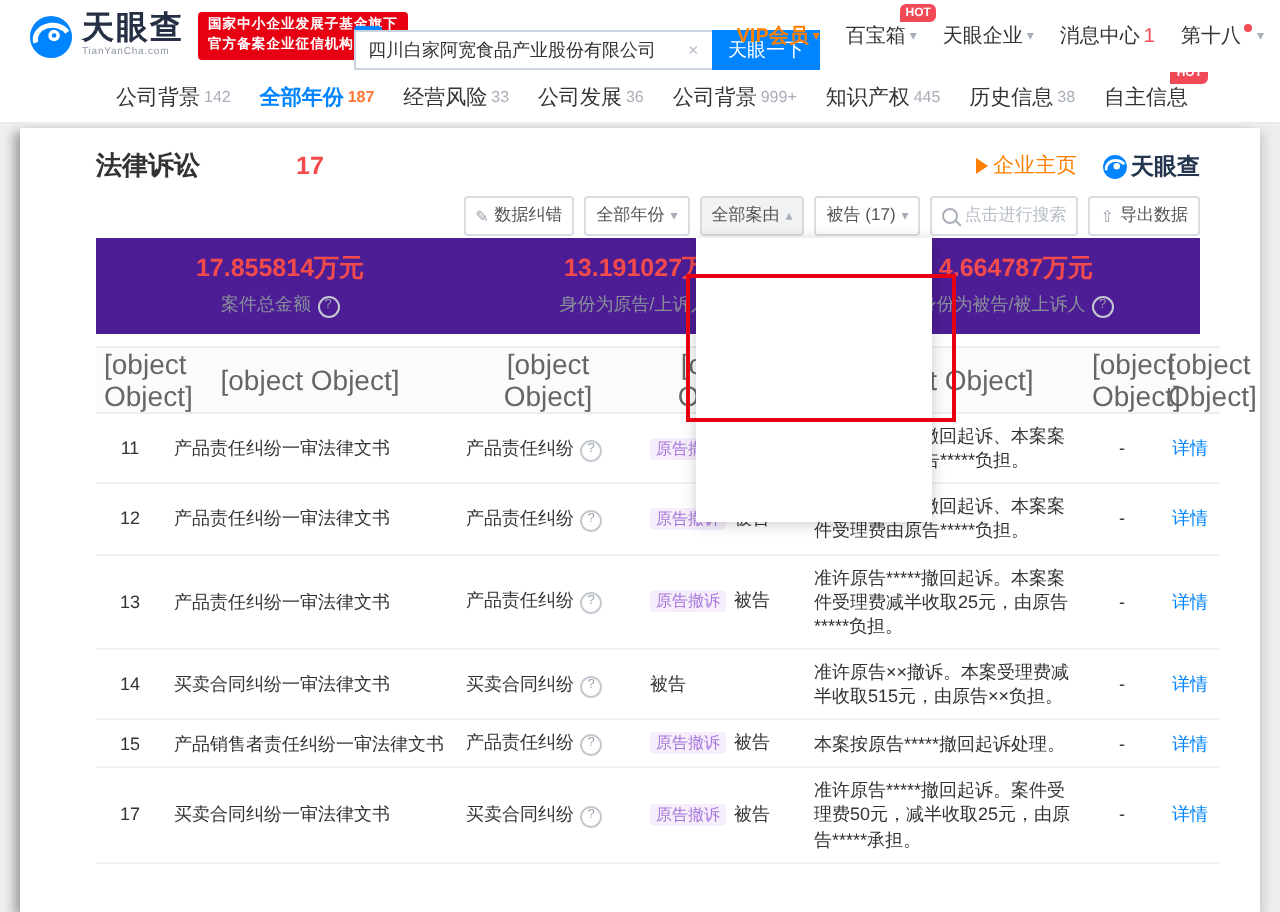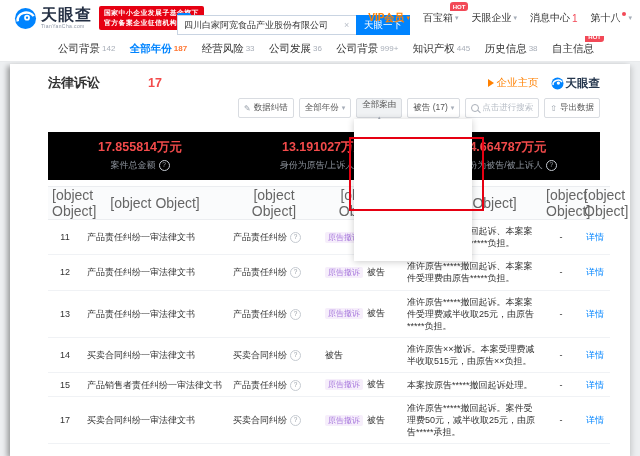--- a/index.html
+++ b/index.html
@@ -42,33 +42,33 @@
   .sec-head{display:flex;align-items:center;height:22px;gap:44px;}
   .sec-title{font-size:13px;font-weight:bold;color:#333;}
   .sec-count{font-size:12.5px;color:#f34b4b;font-weight:bold;margin-left:4px;}
   .sec-right{margin-left:auto;display:flex;align-items:center;gap:12px;}
   .home-link{color:#ff8000;font-size:10.5px;display:flex;align-items:center;gap:3px;cursor:pointer;}
   .tri{width:0;height:0;border-top:4px solid transparent;border-bottom:4px solid transparent;border-left:6px solid #ff8000;}
   .brand-mini{display:flex;align-items:center;gap:2px;font-size:11.5px;font-weight:bold;color:#24364d;}
   
   .toolbar{display:flex;justify-content:flex-end;gap:5px;margin-top:4px;position:relative;}
   .tbtn{height:18px;border:1px solid #d9dce1;border-radius:2px;background:#fff;font-size:8.5px;color:#555;display:flex;align-items:center;padding:0 5px;gap:3px;cursor:pointer;white-space:nowrap;font-family:inherit;}
-  .tbtn.active{background:#f0f2f4;flex-direction:column;}
+  .tbtn.active{background:#f0f2f4;}
   .ticn{font-size:8px;color:#98a0aa;}
   .tsearch{width:62px;color:#b7bdc6;cursor:text;}
   .mag{width:6px;height:6px;border:1px solid #aab0b9;border-radius:50%;position:relative;flex:none;}
   .mag::after{content:'';position:absolute;width:4px;height:1px;background:#aab0b9;transform:rotate(45deg);right:-3px;bottom:-1px;}
   
   .cause-wrap{position:relative;}
   .dropdown{position:absolute;top:21px;left:-2px;width:118px;background:#fff;
             box-shadow:0 1px 7px rgba(0,0,0,.20);padding:3px 0;z-index:60;}
   .dd-item{height:17px;line-height:17px;font-size:9px;color:#333;padding:0 10px;white-space:nowrap;cursor:pointer;}
   .dd-redbox{position:absolute;left:-5px;right:-12px;top:18px;height:70px;border:2px solid #e60012;pointer-events:none;}
   
-  .stats{display:flex;background:#000000;margin-top:14px;padding:7px 0 8px;}
+  .stats{display:flex;background:#4c1d95;margin-top:1px;padding:7px 0 8px;}
   .stat{flex:1;text-align:center;}
   .stat-value{color:#f34b4b;font-size:12.5px;font-weight:bold;}
   .stat-label{color:#8a9099;font-size:9px;margin-top:3px;}
   .ii{display:inline-block;width:9px;height:9px;line-height:8px;border:1px solid #c5cad1;border-radius:50%;color:#9aa0a8;font-size:6.5px;text-align:center;vertical-align:1px;margin-left:3px;cursor:pointer;}
   
   table{width:100%;border-collapse:collapse;table-layout:fixed;margin-top:6px;}
   th{font-size:14px;font-weight:normal;color:#666;background:#fafbfc;border-top:1px solid #ebedf0;border-bottom:1px solid #ebedf0;height:19px;padding:0 4px;}
   td{font-size:9px;color:#333;border-bottom:1px solid #f0f2f5;padding:5px;line-height:1.35;vertical-align:middle;}
   td.c{text-align:center;}
   td.name{white-space:nowrap;}

